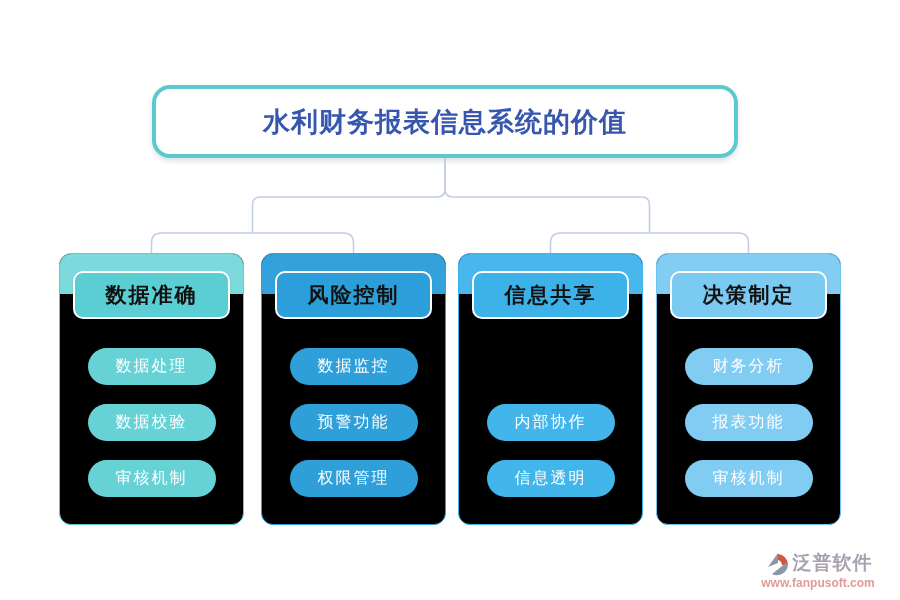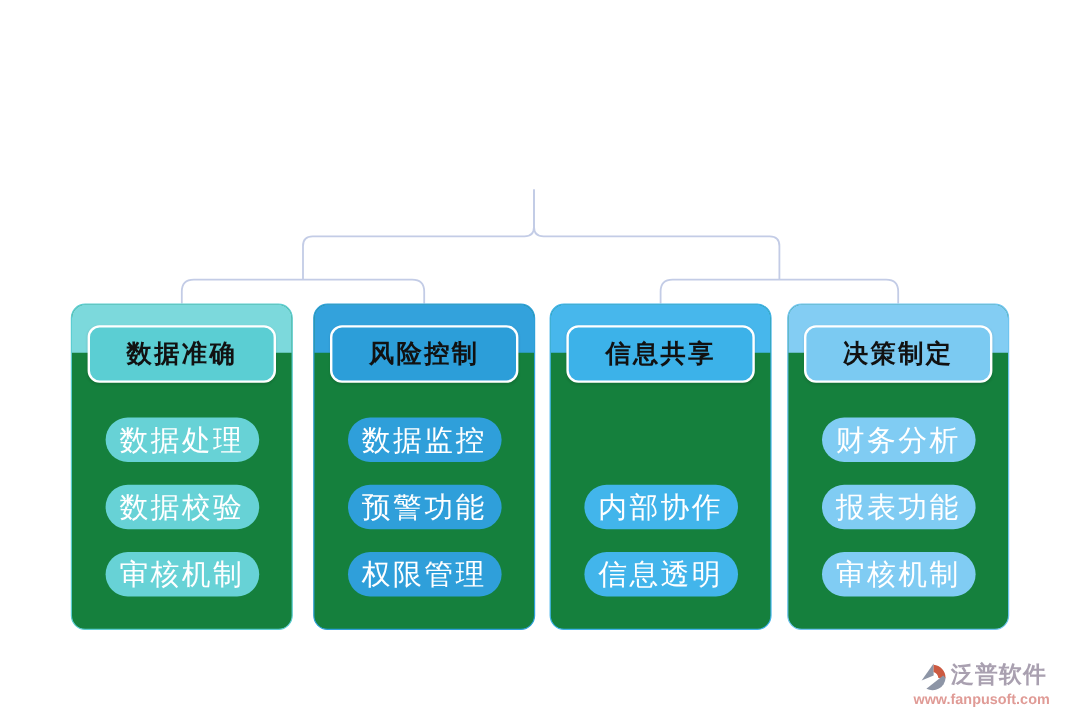--- a/index.html
+++ b/index.html
@@ -17,54 +17,57 @@
   }
   #title-box .title-text{
     font-size:27px;font-weight:bold;letter-spacing:1px;color:var(--title-color,#3757AF);
   }
   
   #connectors{position:absolute;left:0;top:0;width:900px;height:600px;pointer-events:none;}
   #connectors path{fill:none;stroke:var(--connector,#C3CCE6);stroke-width:1.5;}
   
   .column{
     position:absolute;top:253px;width:185px;height:272px;box-sizing:border-box;
-    background:#15803d;border:1px solid var(--border);border-radius:12px;
+    background:#000000;border:1px solid var(--border);border-radius:12px;
   }
   .col-band{
     position:absolute;top:0;left:0;right:0;height:40px;
     background:var(--band);border-radius:11px 11px 0 0;
   }
   .col-header{
     position:absolute;top:17px;left:13px;right:13px;height:48px;box-sizing:border-box;
     background:var(--header);border:2.5px solid #ffffff;border-radius:10px;
     display:flex;align-items:center;justify-content:center;
     font-size:21px;font-weight:bold;letter-spacing:2px;color:#111111;
     box-shadow:0 1px 2px rgba(0,0,0,0.10);
   }
   .pill{
     position:absolute;left:50%;transform:translateX(-50%);
     width:128px;height:37px;border-radius:19px;background:var(--pill);
     display:flex;align-items:center;justify-content:center;
-    color:#ffffff;font-size:24px;letter-spacing:2px;text-align:center;
+    color:#ffffff;font-size:16px;letter-spacing:2px;text-align:center;
   }
   .pill-0{top:94px;} .pill-1{top:150px;} .pill-2{top:206px;}
   
   #watermark{
     position:absolute;right:12px;bottom:10px;width:140px;
     display:flex;flex-direction:column;align-items:center;line-height:1.1;
   }
   #watermark .brand-row{display:flex;align-items:center;gap:3px;}
   #watermark .brand-name{font-size:19px;font-weight:bold;color:var(--brand-color,#A9A0B0);letter-spacing:1px;}
   #watermark .brand-url{font-size:12px;color:var(--url-color,#E09B96);font-family:"Liberation Sans",sans-serif;font-weight:bold;}
 </style>
 </head>
 <body>
 
 <div id="stage" style="--title-color: #3757AF; --title-border: #5CC9CE; --connector: #C3CCE6; --brand-color: #A9A0B0; --url-color: #E09B96;">
 
+  <div id="title-box">
+    <span class="title-text">水利财务报表信息系统的价值</span>
+  </div>
 
   <svg id="connectors" viewBox="0 0 900 600" xmlns="http://www.w3.org/2000/svg">
     <path d="M445,158 L445,189 Q445,197 437,197 L260.5,197 Q252.5,197 252.5,205 L252.5,233"></path>
     <path d="M445,158 L445,189 Q445,197 453,197 L641.5,197 Q649.5,197 649.5,205 L649.5,233"></path>
     <path d="M151.5,253 L151.5,243 Q151.5,233 161.5,233 L343.5,233 Q353.5,233 353.5,243 L353.5,253"></path>
     <path d="M550.5,253 L550.5,243 Q550.5,233 560.5,233 L738.5,233 Q748.5,233 748.5,243 L748.5,253"></path>
   </svg>
 
   <div class="column" style="left: 59px; --border: #5CCDD2; --band: #7CD9DC; --header: #5BCED3; --pill: #67D2D6;">
     <div class="col-band"></div>

